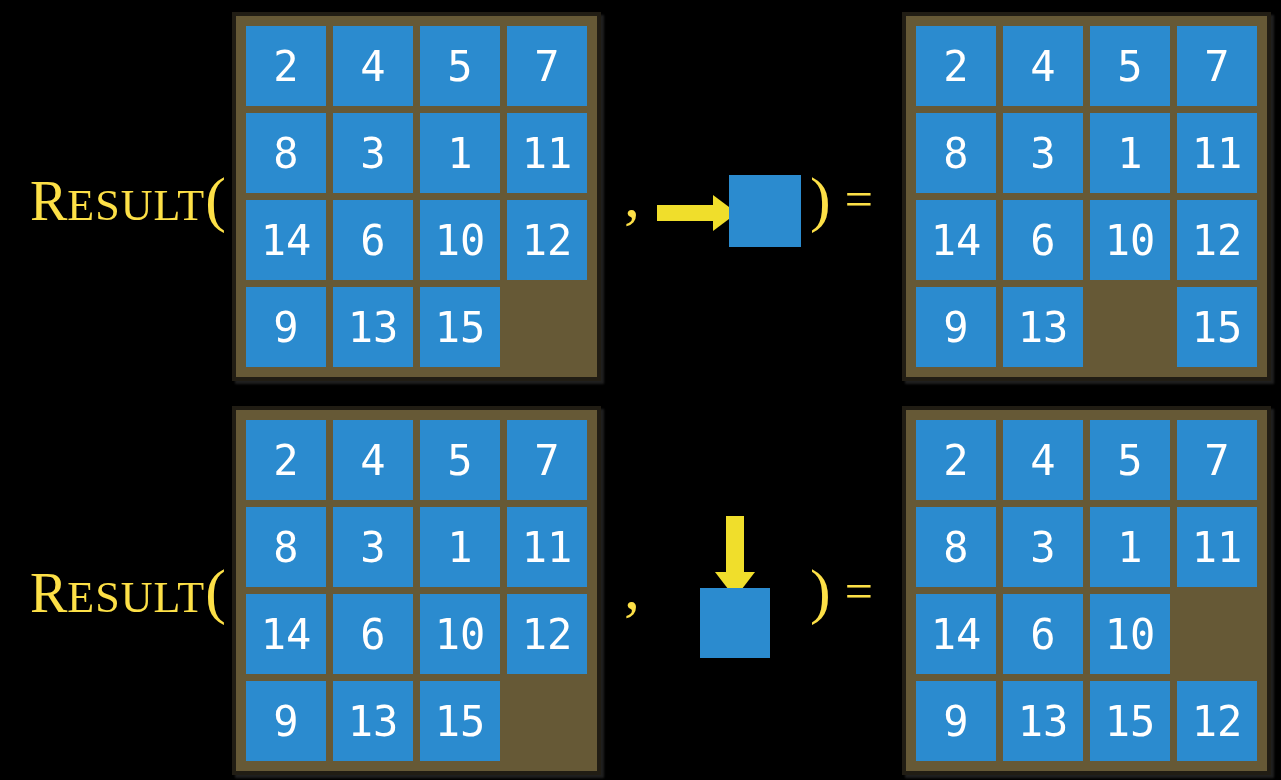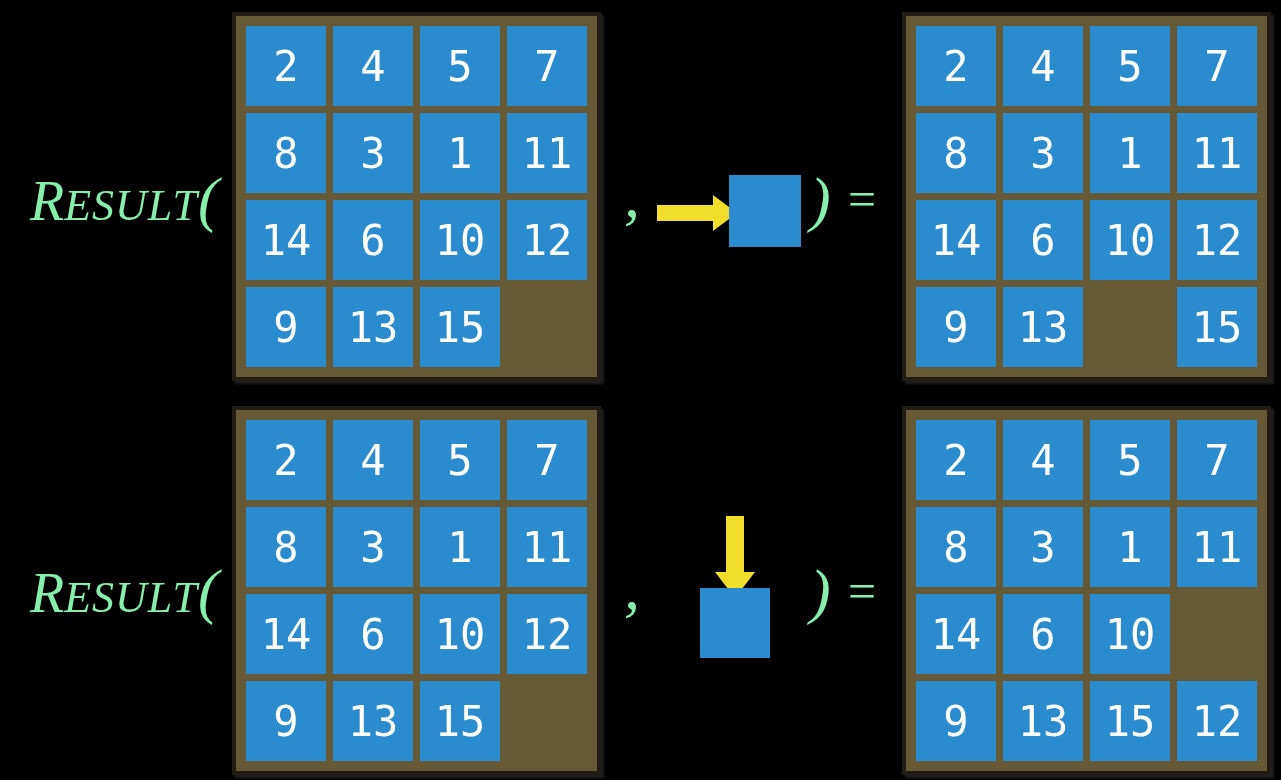--- a/index.html
+++ b/index.html
@@ -12,25 +12,24 @@
     width: 1281px;
     height: 780px;
     background: #000000;
     overflow: hidden;
     font-family: "Liberation Serif", serif;
   }
 
   
   .expr {
     position: absolute;
-    color: #86efac;
+    color: #fde047;
     white-space: nowrap;
     line-height: 1;
     font-family: "Liberation Serif", serif;
-    font-style: italic;
   }
   .fn-initial { font-size: 56px; }
   .fn-rest    { font-size: 44px; letter-spacing: 1px; }
   .big-paren  { font-size: 62px; }
   .comma      { font-size: 64px; }
   .equals     { font-size: 50px; margin-left: 14px; position: relative; top: -4px; }
 
   
   .board {
     position: absolute;

